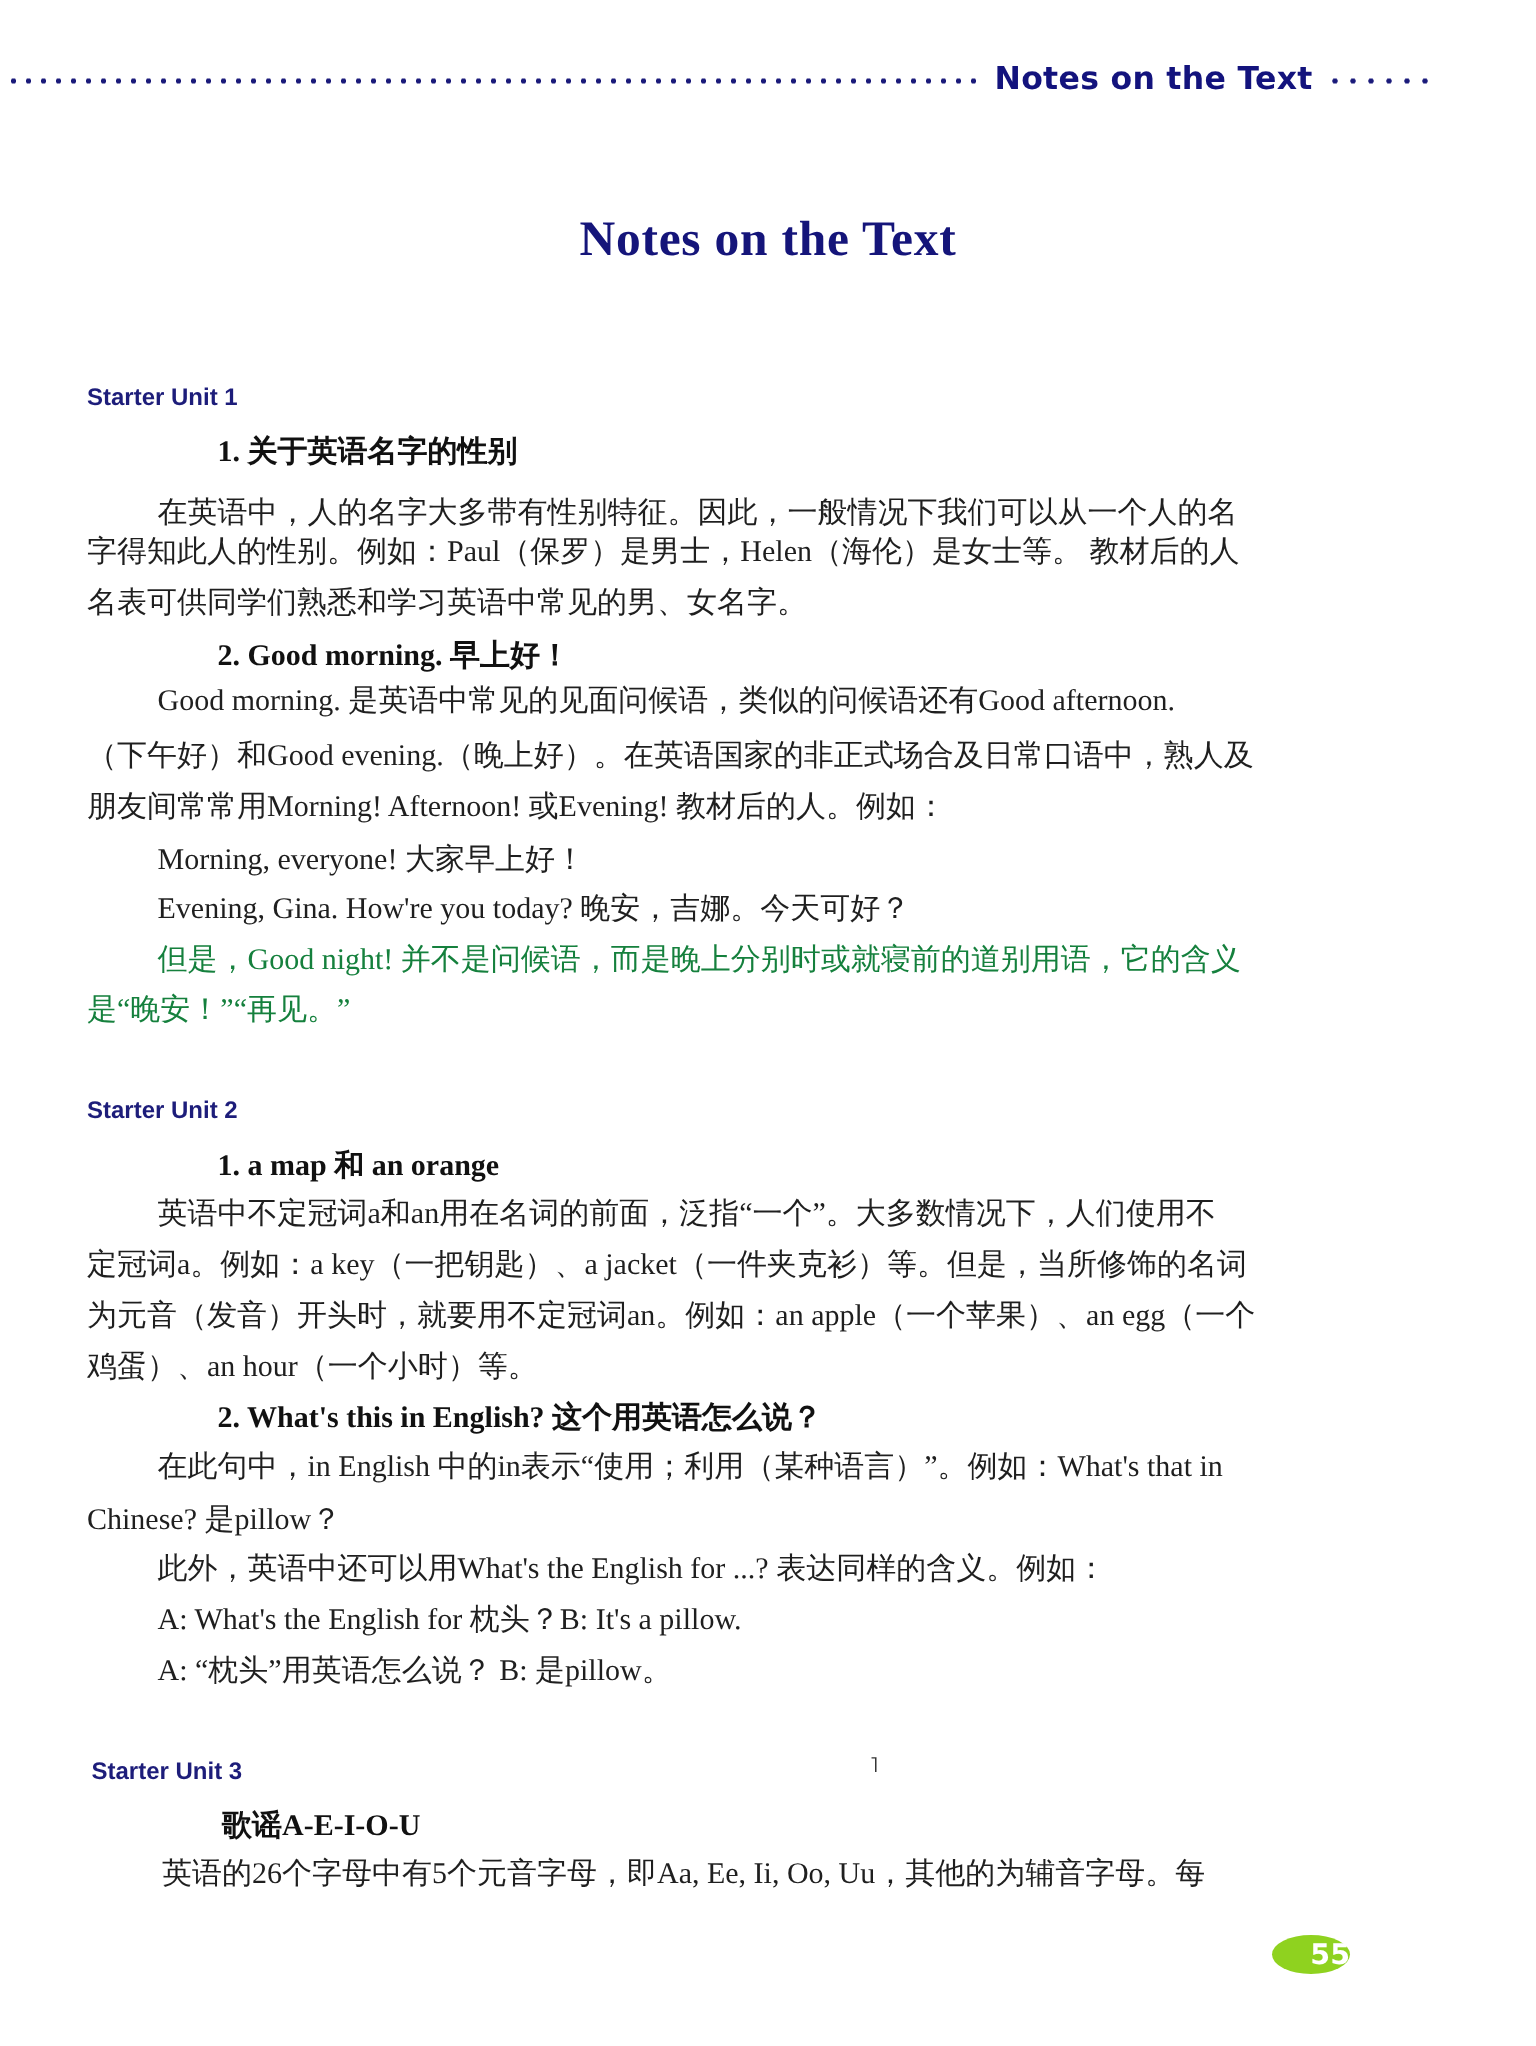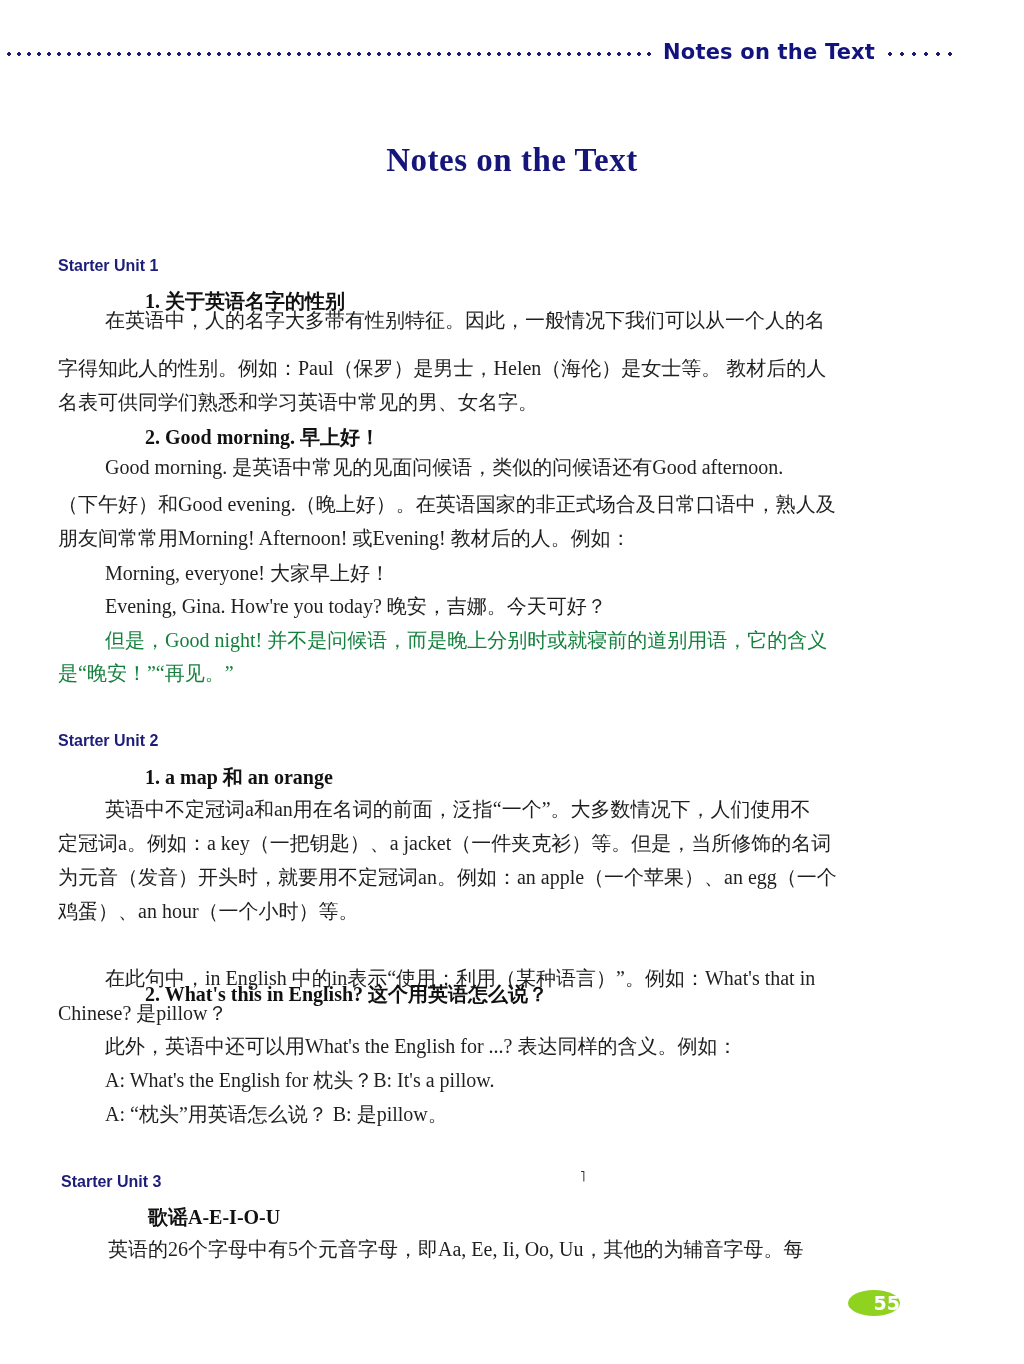--- a/index.html
+++ b/index.html
@@ -35,39 +35,39 @@
 <div class="running-header">
   <div class="dots-left"></div>
   <span class="header-title">Notes on the Text</span>
   <div class="dots-right"></div>
 </div>
 
 <div class="page-title">Notes on the Text</div>
 
 <div class="unit-heading" style="top:257px">Starter Unit 1</div>
 <div class="line ind sub" style="top:289px">1.  关于英语名字的性别</div>
-<div class="line ind" style="top:308px">在英语中，人的名字大多带有性别特征。因此，一般情况下我们可以从一个人的名</div>
+<div class="line ind" style="top:330px">在英语中，人的名字大多带有性别特征。因此，一般情况下我们可以从一个人的名</div>
 <div class="line full" style="top:356px">字得知此人的性别。例如：Paul（保罗）是男士，Helen（海伦）是女士等。 教材后的人</div>
 <div class="line full" style="top:390px">名表可供同学们熟悉和学习英语中常见的男、女名字。</div>
 <div class="line ind sub" style="top:425px">2.  Good morning. 早上好！</div>
 <div class="line ind" style="top:455px">Good morning. 是英语中常见的见面问候语，类似的问候语还有Good afternoon.</div>
 <div class="line full" style="top:492px">（下午好）和Good evening.（晚上好）。在英语国家的非正式场合及日常口语中，熟人及</div>
 <div class="line full" style="top:526px">朋友间常常用Morning! Afternoon! 或Evening! 教材后的人。例如：</div>
 <div class="line ind" style="top:561px">Morning, everyone! 大家早上好！</div>
 <div class="line ind" style="top:594px">Evening, Gina. How're you today? 晚安，吉娜。今天可好？</div>
 <div class="line ind faded" style="top:628px">但是，Good night! 并不是问候语，而是晚上分别时或就寝前的道别用语，它的含义</div>
 <div class="line full faded" style="top:661px">是“晚安！”“再见。”</div>
 
 <div class="unit-heading" style="top:732px">Starter Unit 2</div>
 <div class="line ind sub" style="top:765px">1.  a map 和 an orange</div>
 <div class="line ind" style="top:797px">英语中不定冠词a和an用在名词的前面，泛指“一个”。大多数情况下，人们使用不</div>
 <div class="line full" style="top:831px">定冠词a。例如：a key（一把钥匙）、a jacket（一件夹克衫）等。但是，当所修饰的名词</div>
 <div class="line full" style="top:865px">为元音（发音）开头时，就要用不定冠词an。例如：an apple（一个苹果）、an egg（一个</div>
 <div class="line full" style="top:899px">鸡蛋）、an hour（一个小时）等。</div>
-<div class="line ind sub" style="top:982px">2.  What's this in English? 这个用英语怎么说？</div>
+<div class="line ind sub" style="top:933px">2.  What's this in English? 这个用英语怎么说？</div>
 <div class="line ind" style="top:966px">在此句中，in English 中的in表示“使用；利用（某种语言）”。例如：What's that in</div>
 <div class="line full" style="top:1001px">Chinese? 是pillow？</div>
 <div class="line ind" style="top:1034px">此外，英语中还可以用What's the English for ...? 表达同样的含义。例如：</div>
 <div class="line ind" style="top:1068px">A: What's the English for 枕头？B: It's a pillow.</div>
 <div class="line ind" style="top:1102px">A: “枕头”用英语怎么说？ B: 是pillow。</div>
 
 <div class="mark">˥</div>
 <div class="unit-heading" style="top:1173px;left:61px">Starter Unit 3</div>
 <div class="line ind sub" style="top:1205px;left:108px">歌谣A-E-I-O-U</div>
 <div class="line ind" style="top:1237px;left:108px">英语的26个字母中有5个元音字母，即Aa, Ee, Ii, Oo, Uu，其他的为辅音字母。每</div>

